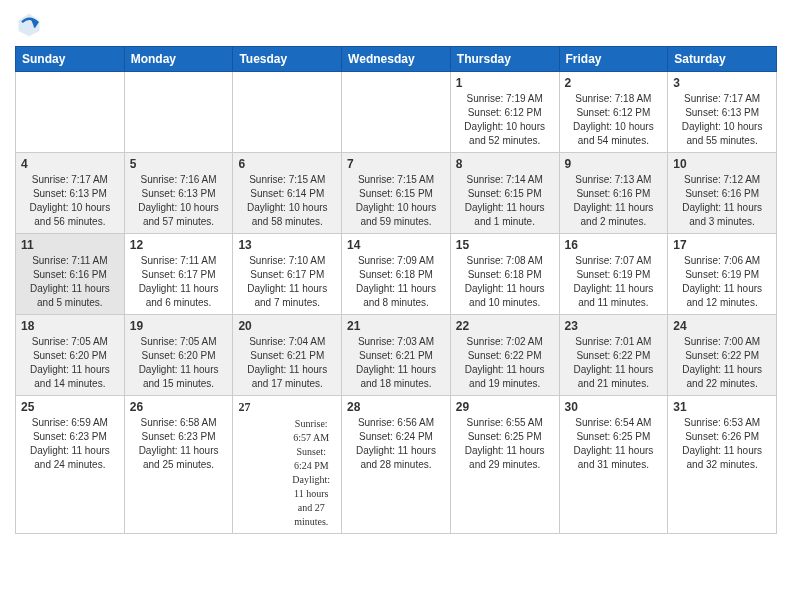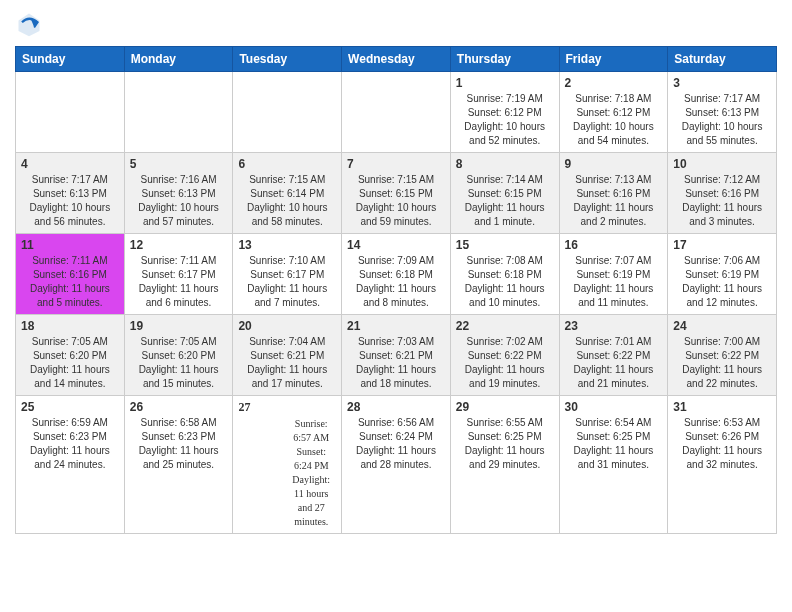--- a/index.html
+++ b/index.html
@@ -205,21 +205,21 @@
         </td>
         <td style="background: rgb(240, 240, 240); margin-top: 32px;">
           <span class="day-num">10</span>
           <div class="day-info" style="white-space: pre-line;">Sunrise: 7:12 AM
 Sunset: 6:16 PM
 Daylight: 11 hours
 and 3 minutes.</div>
         </td>
       </tr>
       <tr>
-        <td style="background: #d946ef;">
+        <td style="background: #e5e5e5;">
           <span class="day-num">11</span>
           <div class="day-info" style="white-space: pre-line;">Sunrise: 7:11 AM
 Sunset: 6:16 PM
 Daylight: 11 hours
 and 5 minutes.</div>
         </td>
         <td style="background: rgb(255, 255, 255);">
           <span class="day-num">12</span>
           <div class="day-info" style="white-space: pre-line;">Sunrise: 7:11 AM
 Sunset: 6:17 PM

